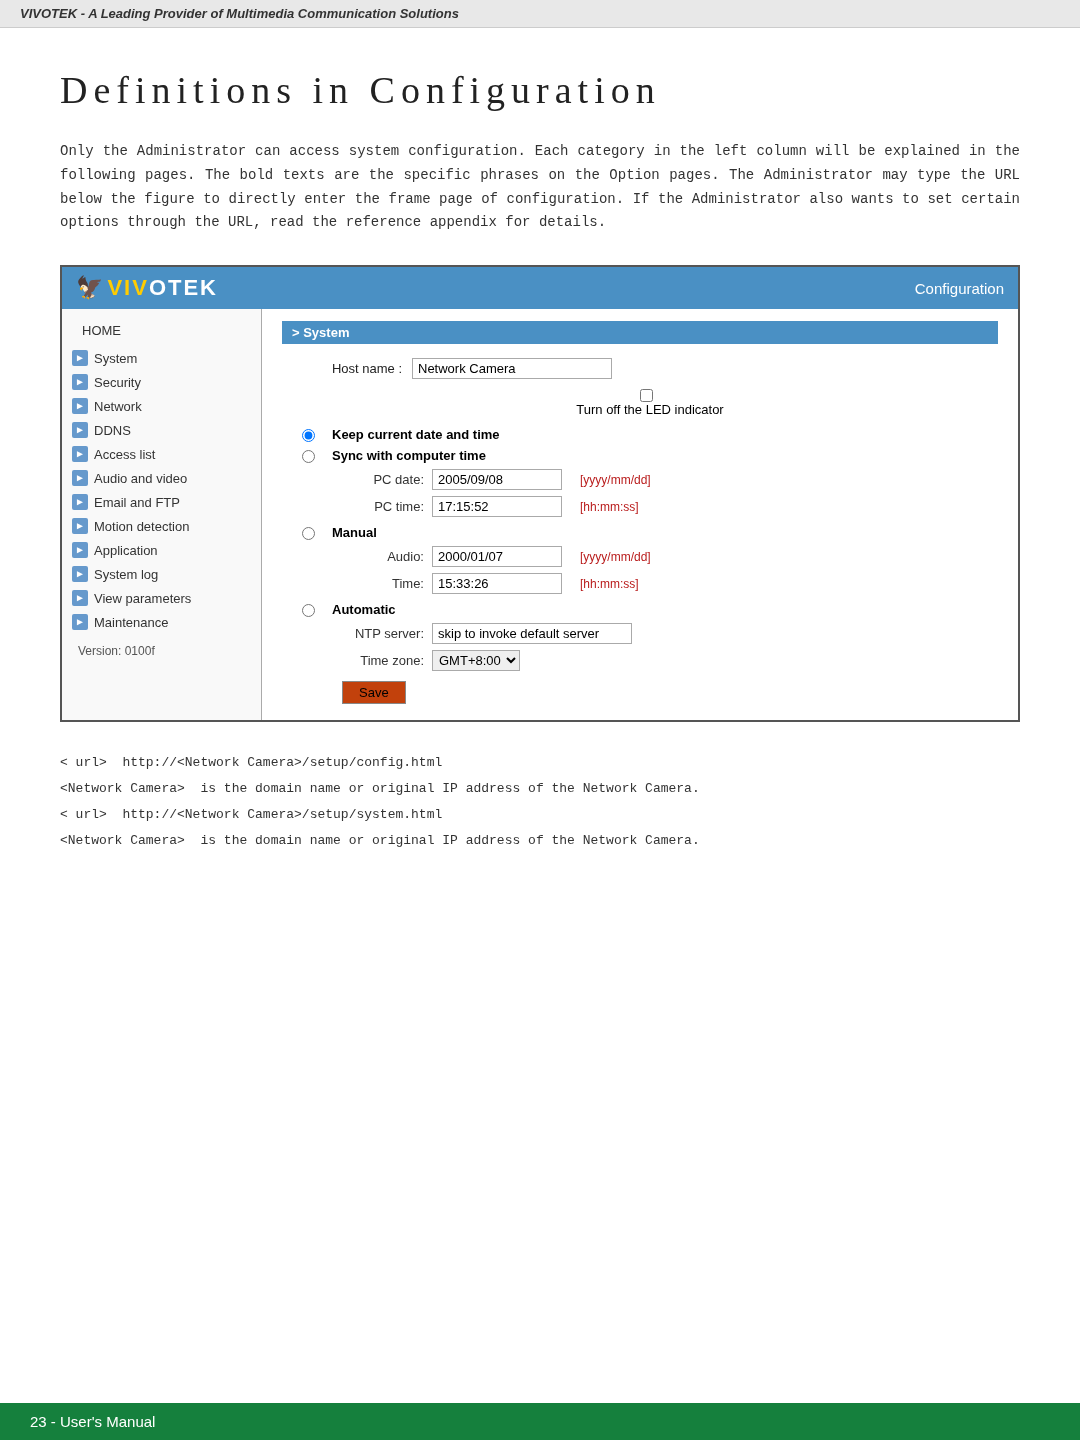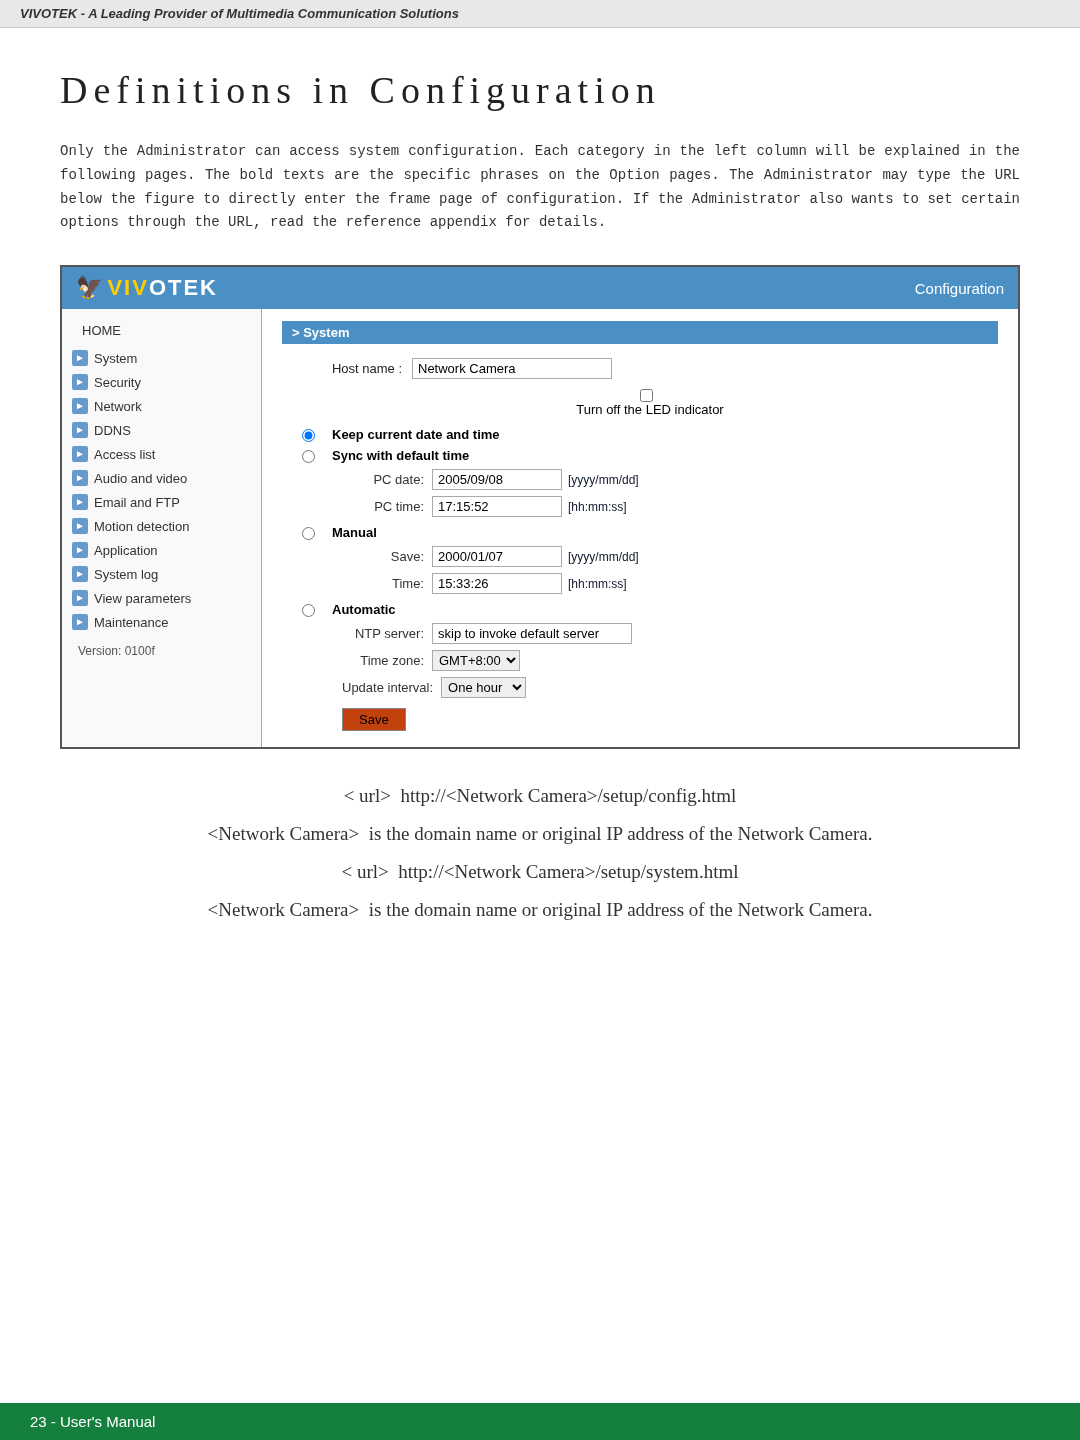--- a/index.html
+++ b/index.html
@@ -217,23 +217,23 @@
     }
 
     .sub-input {
       border: 1px solid #aaa;
       padding: 2px 5px;
       font-size: 13px;
       width: 130px;
     }
 
     .sub-hint {
-      margin-left: 6px;
+      margin-left: 18px;
       font-size: 12px;
-      color: #0f172a;
+      color: #b91c1c;
     }
 
     .save-row {
       padding-left: 60px;
       margin-top: 10px;
     }
 
     .save-btn {
       padding: 3px 16px;
       font-size: 13px;
@@ -243,25 +243,24 @@
     }
 
     select.form-select {
       border: 1px solid #aaa;
       font-size: 13px;
       padding: 1px 2px;
     }
 
     
     .url-section {
-      font-family: Liberation Serif, serif;
-      font-size: 19px;
+      font-family: Liberation Mono, monospace;
+      font-size: 13px;
       color: #333;
       line-height: 2.0;
-      text-align: center;
     }
 
     
     .footer {
       position: absolute;
       bottom: 0;
       left: 0;
       right: 0;
       background: #15803d;
       color: white;
@@ -375,21 +374,21 @@
 
         
         <div class="radio-row">
           <input type="radio" name="time_option" checked="" style="">
           <label><strong>Keep current date and time</strong></label>
         </div>
 
         
         <div class="radio-row">
           <input type="radio" name="time_option" style="">
-          <label><strong>Sync with default time</strong></label>
+          <label><strong>Sync with computer time</strong></label>
         </div>
 
         
         <div class="sub-form">
           <div class="sub-form-row">
             <span class="sub-label">PC date:</span>
             <input class="sub-input" type="text" value="2005/09/08" style="">
             <span class="sub-hint">[yyyy/mm/dd]</span>
           </div>
           <div class="sub-form-row">
@@ -401,21 +400,21 @@
 
         
         <div class="radio-row">
           <input type="radio" name="time_option" style="">
           <label><strong>Manual</strong></label>
         </div>
 
         
         <div class="sub-form">
           <div class="sub-form-row">
-            <span class="sub-label">Save:</span>
+            <span class="sub-label">Audio:</span>
             <input class="sub-input" type="text" value="2000/01/07" style="">
             <span class="sub-hint">[yyyy/mm/dd]</span>
           </div>
           <div class="sub-form-row">
             <span class="sub-label">Time:</span>
             <input class="sub-input" type="text" value="15:33:26" style="">
             <span class="sub-hint">[hh:mm:ss]</span>
           </div>
         </div>
 
@@ -432,28 +431,20 @@
             <input class="sub-input" style="width: 200px;" type="text" value="skip to invoke default server">
           </div>
           <div class="sub-form-row">
             <span class="sub-label">Time zone:</span>
             <select class="form-select">
               <option>GMT+8:00</option>
               <option>GMT+0:00</option>
               <option>GMT-5:00</option>
             </select>
           </div>
-          <div class="sub-form-row">
-            <span class="sub-label">Update interval:</span>
-            <select class="form-select">
-              <option>One hour</option>
-              <option>One day</option>
-              <option>One week</option>
-            </select>
-          </div>
         </div>
 
         
         <div class="save-row">
           <button class="save-btn">Save</button>
         </div>
 
       </div>
     </div>
   </div>

